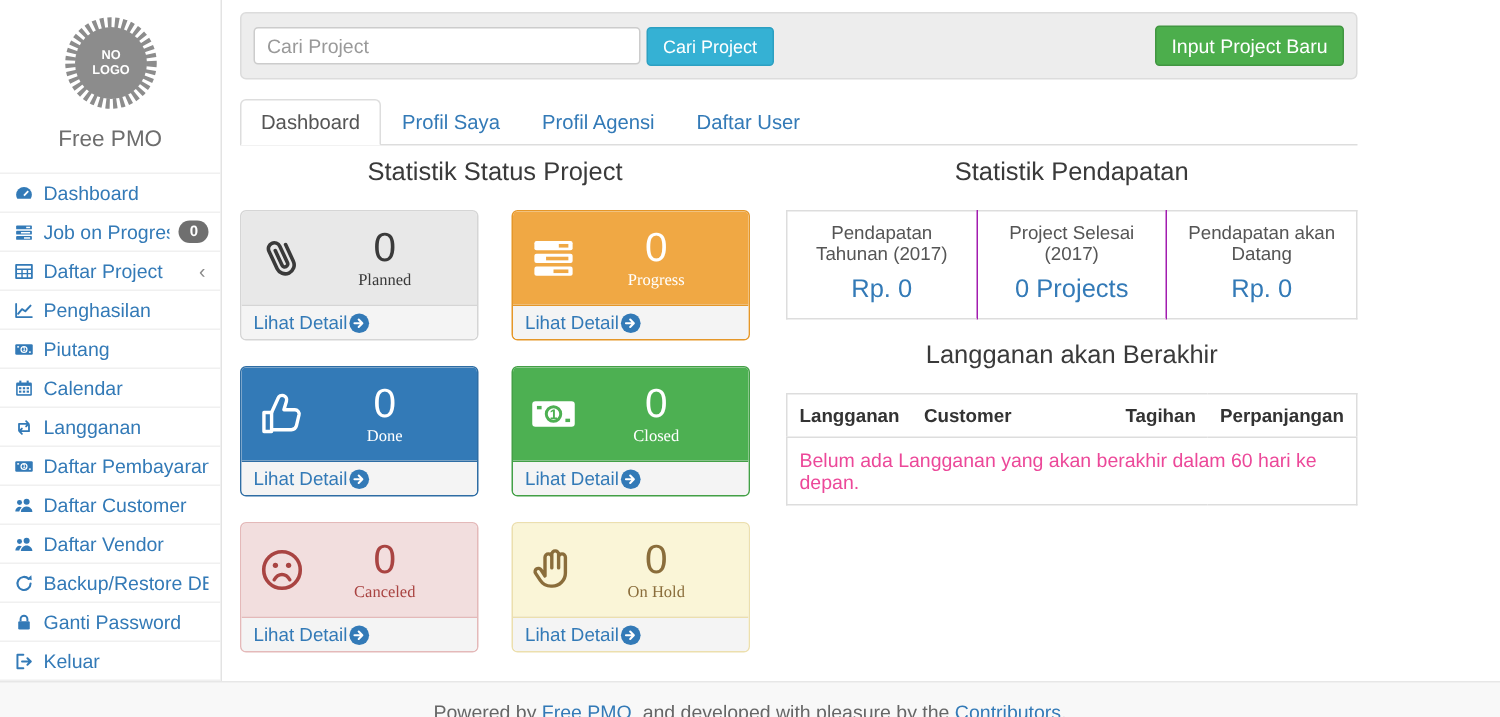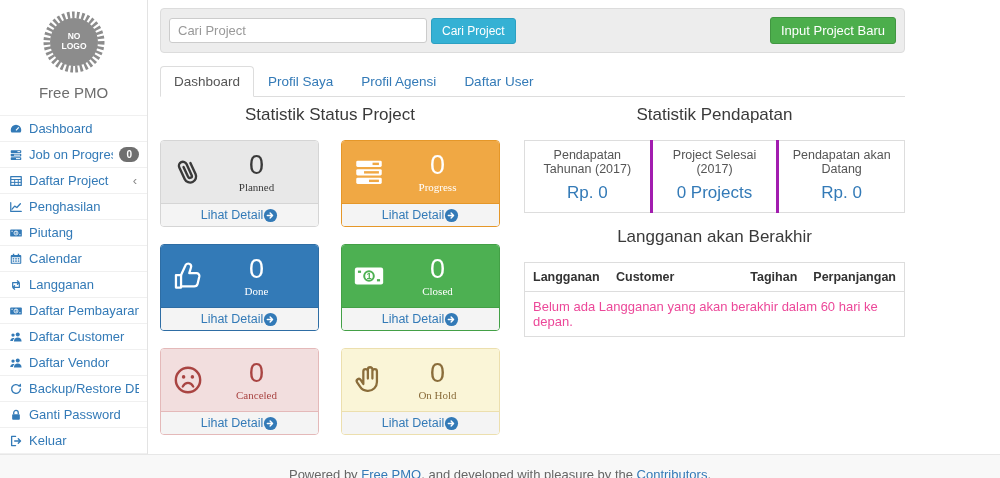--- a/index.html
+++ b/index.html
@@ -55,38 +55,38 @@
 
   
   .cards { display:grid; grid-template-columns:1fr 1fr; gap:17px 22px; }
   .card { border:1px solid; border-radius:4px; overflow:hidden; }
   .card-body { display:flex; align-items:center; padding:8px 10px; height:62px; }
   .card-icon { width:34px; height:34px; flex:0 0 34px; }
   .card-right { flex:1 1 auto; display:flex; flex-direction:column; align-items:center; }
   .card-value { font-size:27px; line-height:1.05; }
   .card-label { font-size:11px; margin-top:1px;font-family:Liberation Serif, serif; }
   .card-footer {
-    display:flex; align-items:center; justify-content:center;
+    display:flex; align-items:center; justify-content:flex-start;
     background:#f4f4f4; padding:6px 8px; border-top:1px solid; height:23px;
   }
   .card-footer a { color:#337ab7; text-decoration:none; font-size:12.5px; cursor:pointer; }
   .card-footer .aico { width:15px; height:15px; display:inline-flex; cursor:pointer; }
 
   .card.theme-default { border-color:#d5d5d5; } .card.theme-default .card-body { background:#e8e8e8; color:#3a3a3a; }
   .card.theme-warning { border-color:#e59729; } .card.theme-warning .card-body { background:#f0a844; color:#fff; }
   .card.theme-primary { border-color:#2e6da4; } .card.theme-primary .card-body { background:#337ab7; color:#fff; }
   .card.theme-success { border-color:#43a046; } .card.theme-success .card-body { background:#4db052; color:#fff; }
   .card.theme-danger  { border-color:#e4b9b9; } .card.theme-danger  .card-body { background:#f2dede; color:#a94442; }
   .card.theme-hold    { border-color:#ecdfae; } .card.theme-hold    .card-body { background:#faf5d7; color:#8a6d3b; }
   .card .card-footer  { border-top-color:inherit; }
 
   
   table { border-collapse:collapse; width:100%; background:#fff; }
   .stats-table { border:1px solid #ddd; text-align:center; margin-bottom:14px; }
-  .stats-table td { border-left:3px solid #a21caf; padding:7px 6px 9px; width:33.33%; }
+  .stats-table td { border-left:1px solid #a21caf; padding:7px 6px 9px; width:33.33%; }
   .stats-table td:first-child { border-left:none; }
   .stat-label { font-size:12.5px; color:#555; margin-bottom:7px; }
   .stat-value { font-size:17px; color:#337ab7; cursor:pointer; }
 
   .subs-table { border:1px solid #ddd; margin-top:3px; }
   .subs-table th { text-align:left; font-size:12.5px; color:#333; padding:7px 8px; border-bottom:1px solid #ddd; }
   .subs-table td { font-size:13px; color:#ec4899; padding:7px 8px; }
 
   
   .page-footer {

